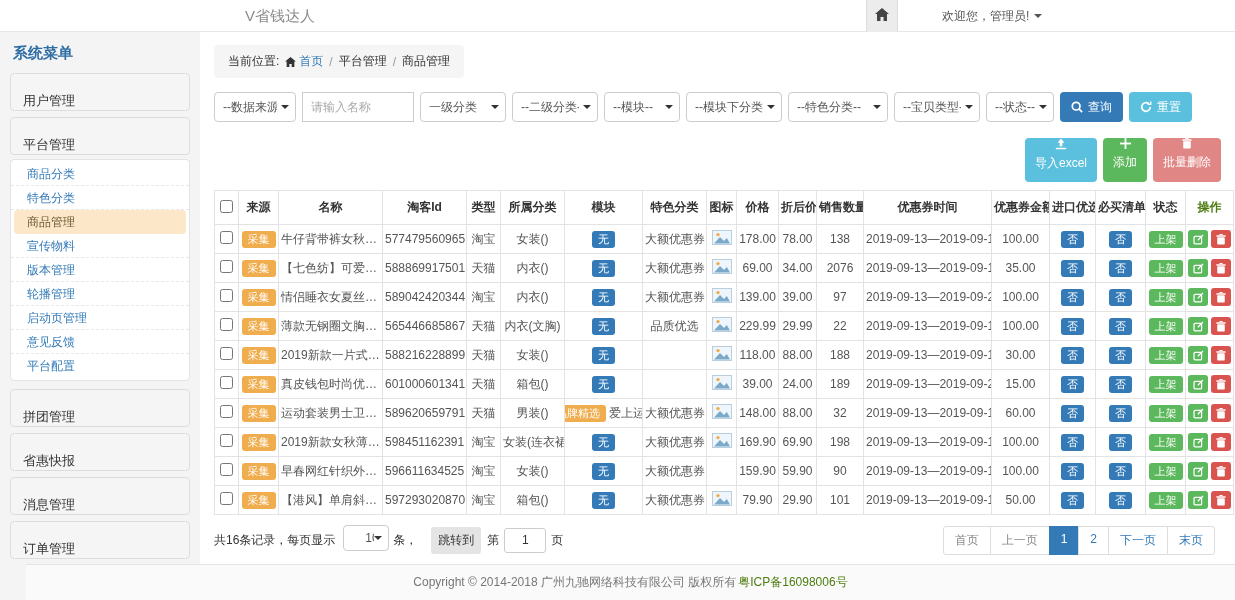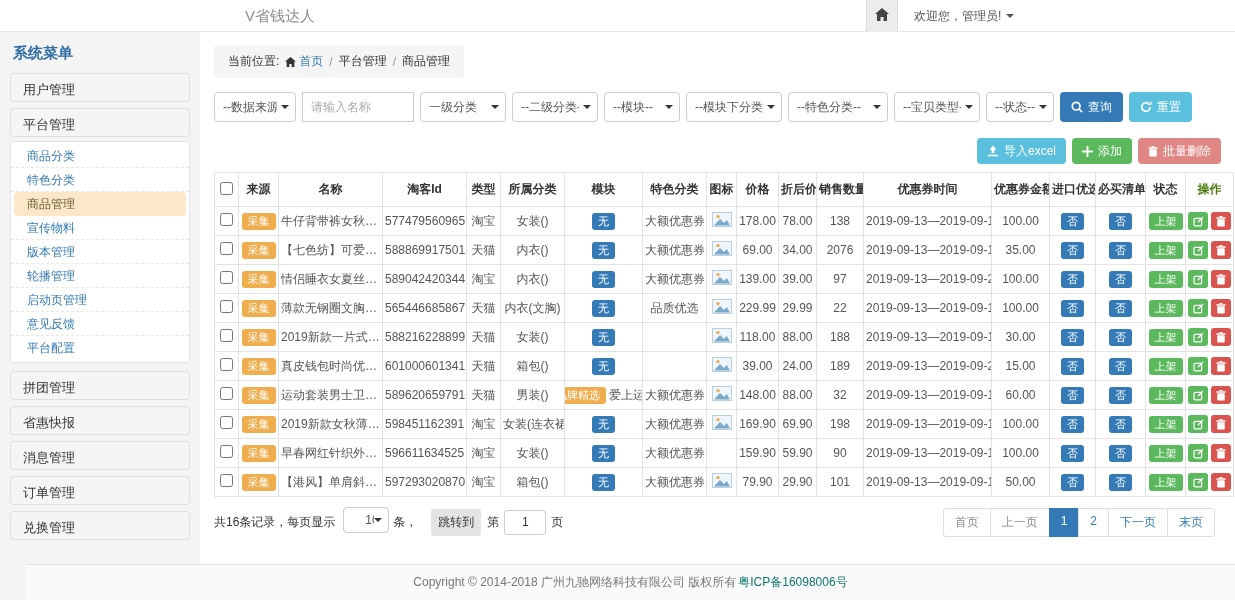--- a/index.html
+++ b/index.html
@@ -2,29 +2,29 @@
 <html><head>
 <meta charset="utf-8">
 <style>
   * { margin:0; padding:0; box-sizing:border-box; }
   html,body { width:1235px; height:600px; overflow:hidden; }
   body { background:#f4f4f4; font-family:"Liberation Sans","DejaVu Sans",sans-serif; position:relative; }
 
   
   .topbar { height:32px; background:#fff; border-bottom:1px solid #e7e7e7; position:relative; }
   .topbar-title { position:absolute; left:245px; top:7px; font-size:15px; color:#8c8c8c; }
-  .topbar-right { position:absolute; left:866px; top:0; height:32px; display:flex; align-items:center; }
+  .topbar-right { position:absolute; left:866px; top:0; height:32px; display:flex; align-items:center;gap:28px; }
   .home-btn { width:32px; height:32px; background:#ececec; border-left:1px solid #ddd; border-right:1px solid #ddd; display:flex; align-items:center; justify-content:center; cursor:pointer; }
   .welcome { margin-left:16px; font-size:12px; color:#555; display:flex; align-items:center; gap:5px; cursor:pointer; }
   .caret-down { width:0; height:0; border:4px solid transparent; border-top-color:#555; margin-top:4px; }
 
   
   .sidebar { position:absolute; left:0; top:32px; bottom:36px; width:200px; padding:8px 10px; overflow:hidden; }
   .sidebar-title { color:#2e6da4; font-size:15px; font-weight:bold; margin:4px 0 10px 3px; }
-  .nav-group { background:#f5f5f5; border:1px solid #ddd; border-radius:4px; padding:7px 12px; font-size:13px; color:#333; margin-bottom:6px; height:29px; cursor:pointer; }
+  .nav-group { background:#f5f5f5; border:1px solid #ddd; border-radius:4px; padding:18px 12px; font-size:13px; color:#333; margin-bottom:6px; height:29px; cursor:pointer; }
   .nav-panel { background:#fff; border:1px solid #e3e3e3; border-radius:4px; margin:-2px 0 8px 0; padding:2px 0; }
   .nav-sub { height:24px; line-height:22px; padding:1px 16px; font-size:12px; color:#337ab7; border-bottom:1px dashed #e8e8e8; cursor:pointer; }
   .nav-sub:last-child { border-bottom:none; }
   .nav-sub.active { background:#fce8c8; border-radius:4px; color:#6b5a33; border-bottom-color:transparent; margin:0 3px; padding:1px 13px; }
 
   
   .content { position:absolute; left:200px; right:0; top:32px; bottom:36px; background:#fff; padding:13px 14px; overflow:hidden; }
 
   .breadcrumb { display:inline-flex; align-items:center; gap:6px; background:#f5f5f5; border-radius:4px; padding:8px 14px; font-size:12px; color:#333; margin-bottom:12px; }
   .breadcrumb .bc-home { color:#337ab7; display:flex; align-items:center; gap:3px; cursor:pointer; }
@@ -34,21 +34,21 @@
   .select-wrap { position:relative; display:inline-block; height:30px; }
   .f-select { appearance:none; -webkit-appearance:none; width:100%; height:30px; border:1px solid #ccc; border-radius:4px; background:#fff; color:#555; font-size:12px; padding:0 18px 0 8px; }
   .sel-caret { position:absolute; right:7px; top:13px; width:0; height:0; border:4px solid transparent; border-top-color:#333; pointer-events:none; }
   .f-input { height:30px; border:1px solid #ccc; border-radius:0; font-size:12px; padding:0 8px; color:#555; }
   .f-input::placeholder { color:#aaa; }
   .btn { display:inline-flex; align-items:center; gap:5px; border:none; border-radius:4px; color:#fff; font-size:12px; height:30px; padding:0 11px; cursor:pointer; font-family:inherit; }
   .btn-primary { background:#337ab7; }
   .btn-info { background:#5bc0de; }
 
   .toolbar { display:flex; justify-content:flex-end; gap:6px; margin-bottom:8px; }
-  .toolbar .btn { height:26px; padding:0 10px; }
+  .toolbar .btn { height:44px; padding:0 10px;flex-direction:column; }
 
   
   table { width:100%; border-collapse:collapse; table-layout:fixed; font-size:12px; color:#555; }
   th,td { border:1px solid #e3e3e3; text-align:center; padding:5px 2px; overflow:hidden; white-space:nowrap; }
   th { color:#333; font-weight:bold; padding:8px 2px; }
   th.op-col { color:#4d7c0f; }
   td.name-cell { text-overflow:ellipsis; }
   .badge { display:inline-block; border-radius:3px; color:#fff; font-size:11px; padding:2px 6px; line-height:13px; }
   .badge-orange { background:#f0ad4e; }
   .badge-blue  { background:#337ab7; }
@@ -66,21 +66,21 @@
   .page-input { width:42px; height:25px; border:1px solid #ccc; border-radius:3px; text-align:center; font-size:12px; color:#333; margin:0 5px; }
   .pager { margin-left:auto; margin-right:6px; display:flex; }
   .pager-item { border:1px solid #ddd; background:#fff; color:#337ab7; padding:5px 11px; margin-left:-1px; font-size:12px; cursor:pointer; }
   .pager-item:first-child { border-radius:3px 0 0 3px; margin-left:0; }
   .pager-item:last-child { border-radius:0 3px 3px 0; }
   .pager-item.active { background:#337ab7; border-color:#337ab7; color:#fff; }
   .pager-item.disabled { color:#8a8a8a; }
 
   
   .footer { position:absolute; left:0; right:0; bottom:0; height:36px; background:#fafafa; border-top:1px solid #e4e4e4; display:flex; align-items:center; justify-content:center; font-size:12px; color:#777; gap:2px;margin-left:26px; }
-  .footer a { color:#0f766e; text-decoration:none; cursor:pointer; }
+  .footer a { color:#4d7c0f; text-decoration:none; cursor:pointer; }
 </style>
 </head>
 <body>
 
 <div class="topbar">
   <div class="topbar-title">V省钱达人</div>
   <div class="topbar-right">
     <div class="home-btn">
       <span>
         <svg width="14" height="13" viewBox="0 0 14 13" fill="#444">

